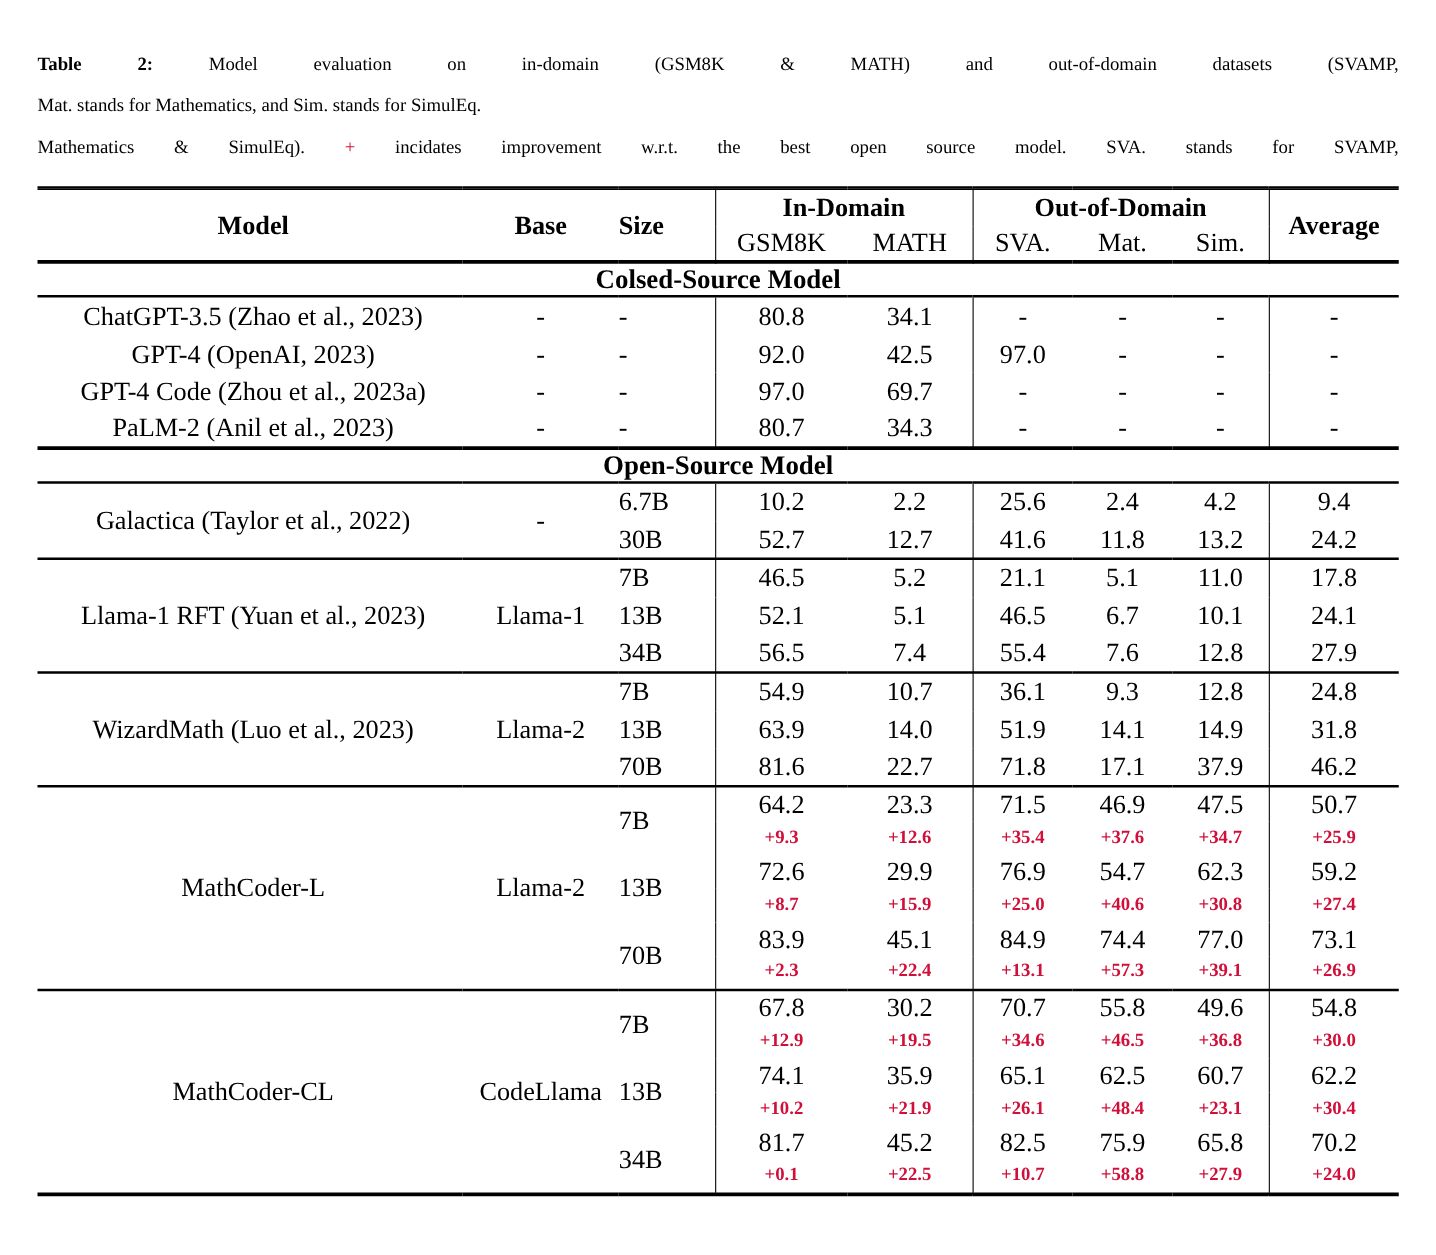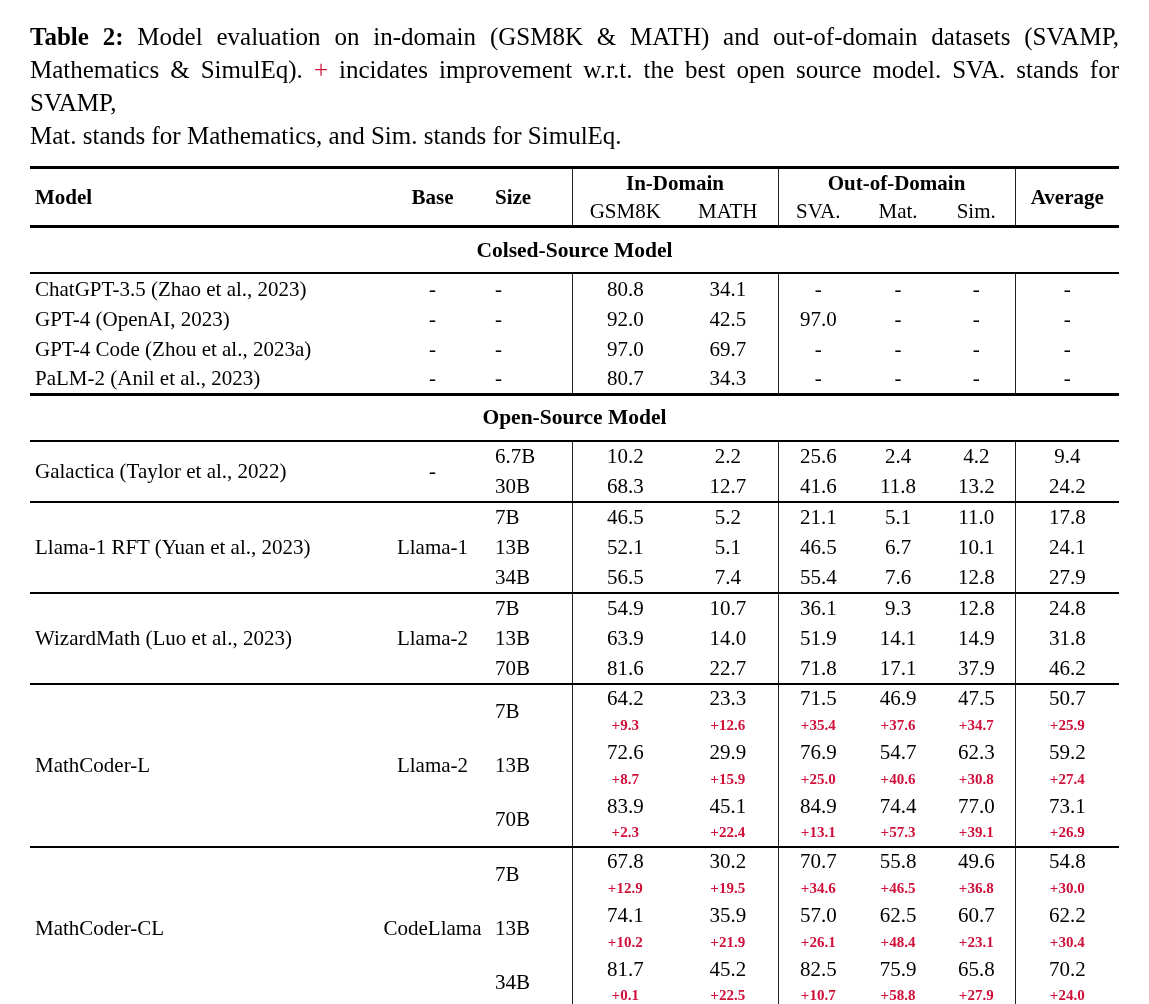--- a/index.html
+++ b/index.html
@@ -5,61 +5,61 @@
   :root { --accent-red: #d0103a; }
   * { box-sizing: border-box; }
   html, body { margin: 0; padding: 0; }
   body {
     width: 1149px; height: 1004px;
     background: #ffffff; color: #000;
     font-family: "Liberation Serif", serif;
     overflow: hidden;
   }
   .caption {
-    margin: 20px 30px 0 30px;
-    font-size: 25px; line-height: 33px;
+    margin: 36px 30px 0 30px;
+    font-size: 15px; line-height: 33px;
   }
   .cap-line { text-align: justify; text-align-last: justify; -moz-text-align-last: justify; text-justify: inter-word; }
   .cap-line.last { text-align-last: left; -moz-text-align-last: left; }
   .b { font-weight: bold; }
   .plus { color: var(--accent-red); }
 
   table.eval {
     border-collapse: collapse; table-layout: fixed;
     width: 1089px; margin: 14px 30px 0 30px;
     font-size: 21px;
   }
   td { padding: 0; vertical-align: middle; overflow: hidden; white-space: nowrap; }
   .ctr { text-align: center; }
-  .lft { text-align: left; padding-left: 5px; }
+  .lft { text-align: center; padding-left: 5px; }
   .rgt { text-align: left; padding-right: 12px; }
   .vl  { border-left: 1.5px solid #222; }
   tr.h1 td, tr.h2 td { height: 29px; }
   tr.row td { height: 30px; }
   tr.mcrow td { height: 27px; }
-  tr.sect td { height: 45px; text-align: center; font-weight: bold; font-size: 21.5px; }
+  tr.sect td { height: 26px; text-align: center; font-weight: bold; font-size: 21.5px; }
   .imp { color: var(--accent-red); font-weight: bold; font-size: 15px; }
   tr.hr td  { border-top: 2px solid #000; height: 0; }
   tr.hrt td { border-top: 3px solid #000; height: 0; }
   tr.hr2 td { border-top: 2px solid #000; border-bottom: 1px solid #000; height: 1px; }
 </style>
 </head>
 <body>
 
 <div class="caption">
   <div class="cap-line">
     <span class="b">Table 2:</span>
     <span>Model evaluation on in-domain (GSM8K &amp; MATH) and out-of-domain datasets (SVAMP,</span>
   </div>
+  <div class="cap-line last">Mat. stands for Mathematics, and Sim. stands for SimulEq.</div>
   <div class="cap-line">
     <span>Mathematics &amp; SimulEq).</span>
     <span class="plus">+</span>
     <span>incidates improvement w.r.t. the best open source model. SVA. stands for SVAMP,</span>
   </div>
-  <div class="cap-line last">Mat. stands for Mathematics, and Sim. stands for SimulEq.</div>
 </div>
 
 <table class="eval">
   <colgroup>
     <col style="width:340px">
       <col style="width:125px">
       <col style="width:77px">
     <col style="width:106px">
       <col style="width:100px">
     <col style="width:80px">
@@ -160,21 +160,21 @@
     <td class="rgt">6.7B</td>
     <td class="ctr vl">10.2</td>
     <td class="ctr">2.2</td>
     <td class="ctr vl">25.6</td>
     <td class="ctr">2.4</td>
     <td class="ctr">4.2</td>
     <td class="ctr vl">9.4</td>
   </tr>
   <tr class="row">
     <td class="rgt">30B</td>
-    <td class="ctr vl">68.3</td>
+    <td class="ctr vl">52.7</td>
     <td class="ctr">12.7</td>
     <td class="ctr vl">41.6</td>
     <td class="ctr">11.8</td>
     <td class="ctr">13.2</td>
     <td class="ctr vl">24.2</td>
   </tr>
   <tr class="hr">
         <td colspan="9"></td>
       </tr>
 
@@ -317,21 +317,21 @@
     <td class="ctr imp">+19.5</td>
     <td class="ctr vl imp">+34.6</td>
     <td class="ctr imp">+46.5</td>
     <td class="ctr imp">+36.8</td>
     <td class="ctr vl imp">+30.0</td>
   </tr>
   <tr class="mcrow">
     <td rowspan="2" class="rgt">13B</td>
     <td class="ctr vl">74.1</td>
     <td class="ctr">35.9</td>
-    <td class="ctr vl">57.0</td>
+    <td class="ctr vl">65.1</td>
     <td class="ctr">62.5</td>
     <td class="ctr">60.7</td>
     <td class="ctr vl">62.2</td>
   </tr>
   <tr class="mcrow">
     <td class="ctr vl imp">+10.2</td>
     <td class="ctr imp">+21.9</td>
     <td class="ctr vl imp">+26.1</td>
     <td class="ctr imp">+48.4</td>
     <td class="ctr imp">+23.1</td>

